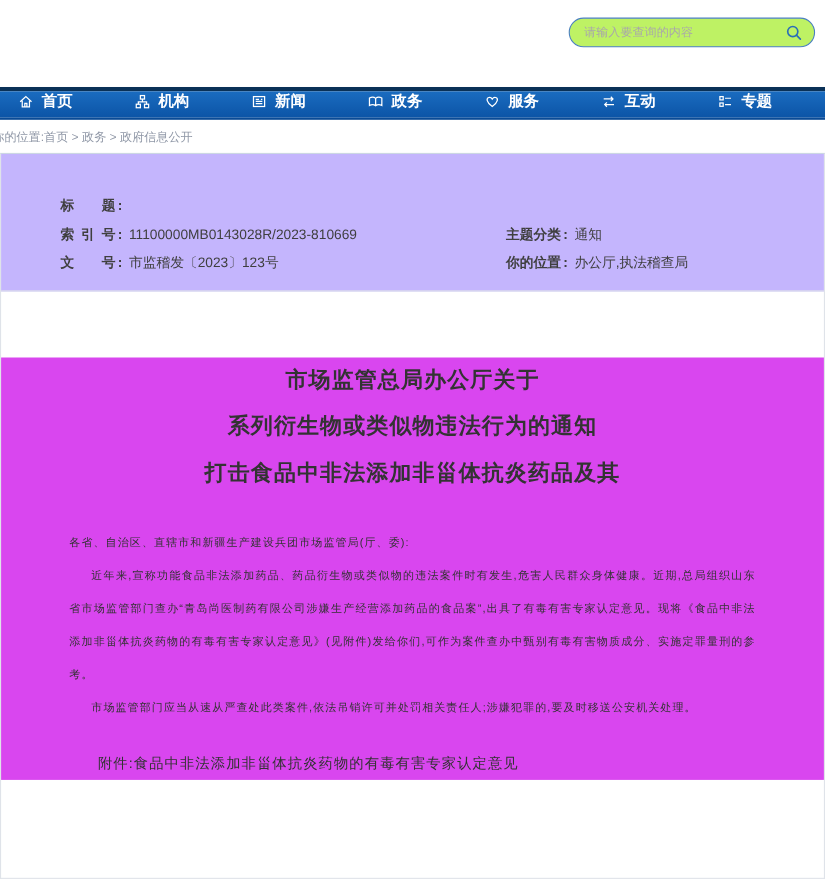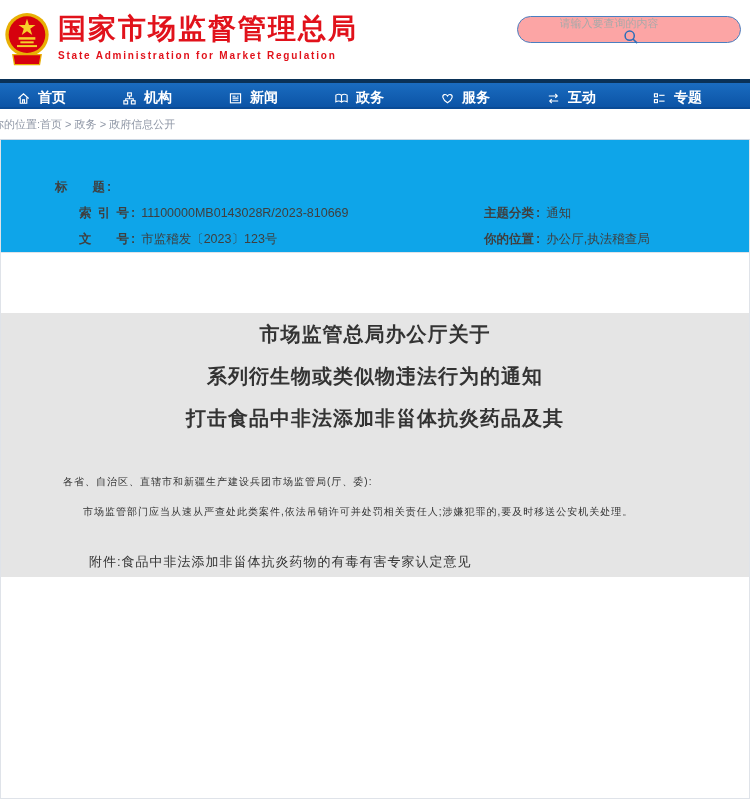--- a/index.html
+++ b/index.html
@@ -5,72 +5,57 @@
   * { margin:0; padding:0; box-sizing:border-box; }
   body { background:#ffffff; font-family:"Liberation Sans", sans-serif; }
   .page { position:relative; width:750px; height:801px; margin:0 auto; background:#fff; overflow:hidden; }
 
   
   .header { position:relative; height:79px; background:#fff; }
   .logo-link { position:absolute; left:2px; top:4px; display:flex; align-items:flex-start; cursor:pointer; }
   .emblem { width:50px; height:68px; margin-right:6px; }
   .site-title { color:#e1121b; font-size:28px; font-weight:bold; letter-spacing:2px; line-height:1; margin-top:11px; }
   .site-subtitle { color:#e1121b; font-size:10px; letter-spacing:1.8px; margin-top:7px; font-weight:bold; }
-  .search-box { position:absolute; right:9px; top:16px; width:224px; height:27px; border:1px solid #4a7fc1; border-radius:14px; display:flex; align-items:center; padding:0 10px 0 13px; background:#fca5a5;flex-direction:column; }
+  .search-box { position:absolute; right:9px; top:16px; width:224px; height:27px; border:1px solid #4a7fc1; border-radius:14px; display:flex; align-items:center; padding:0 10px 0 13px; background:#bef264; }
   .search-input { flex:1; border:none; outline:none; font-size:11px; color:#555; background:transparent; font-family:"Liberation Sans", sans-serif; }
   .search-input::placeholder { color:#a9a9a9; }
   .search-btn { width:16px; height:16px; cursor:pointer; flex:0 0 auto; }
 
   
   .nav-strip { height:4px; background:#0a3157; }
-  .navbar { height:26px; background:linear-gradient(#1a6cc0, #0c54a6); border-bottom:2px solid #0a4b96; display:flex; justify-content:space-between; align-items:flex-end; padding:16px 48px 0 16px; }
+  .navbar { height:26px; background:linear-gradient(#1a6cc0, #0c54a6); border-bottom:2px solid #0a4b96; display:flex; justify-content:space-between; align-items:flex-start; padding:0 48px 0 16px; }
   .nav-item { display:flex; align-items:center; gap:7px; color:#fff; font-size:14px; font-weight:bold; text-decoration:none; cursor:pointer; }
   .nav-item svg { display:block; }
 
   
   .breadcrumb-bar { height:30px; display:flex; align-items:center; background:#fff; overflow:hidden; }
   .breadcrumb-text { font-size:11px; color:#8f97a6; margin-left:-7px; white-space:nowrap; cursor:pointer; }
 
   
   .card { position:relative; height:660px; border:1px solid #dfe3e9; border-top-color:#ccd7e3; background:#fff; }
 
-  .meta { background:#0ea5e9; border-bottom:1px solid #dfe3e9; padding:34px 0 0 54px; font-size:12.5px; color:#3f3f3f; }
+  .meta { background:#c4b5fd; border-bottom:1px solid #dfe3e9; padding:34px 0 12px 54px; font-size:12.5px; color:#3f3f3f; }
   .meta-row { height:26px; line-height:26px; white-space:nowrap; display:flex; }
-  .m-cell-left { width:405px; flex:0 0 auto;margin-left:24px; }
+  .m-cell-left { width:405px; flex:0 0 auto; }
   .m-label { display:inline-block; width:50px; text-align:justify; text-align-last:justify; font-weight:bold; color:#3f3f3f; }
   .m-colon { font-weight:bold; margin:0 6px 0 2px; }
   .m-value { color:#3f3f3f; }
 
-  .doc { position:relative; background:#e5e5e5; }
+  .doc { position:relative; background:#d946ef; }
   .doc-title { margin-top:60px; text-align:center; font-size:20px; font-weight:bold; color:#333; line-height:42px; letter-spacing:1px; }
   .doc-body { margin:28px 62px 0 62px; font-size:10px; color:#333; line-height:30px; letter-spacing:1px; text-align:justify; }
   .doc-body p.indent { text-indent:2em; }
   .attachment { margin:20px 62px 0 62px; font-size:13px; color:#333; line-height:30px; letter-spacing:1px; text-indent:2em; cursor:pointer; }
 </style>
 </head>
 <body>
 
 <div class="page">
 
   <div class="header">
-    <div class="logo-link">
-      <svg class="emblem" viewBox="0 0 60 70">
-        <circle cx="30" cy="31" r="26" fill="#e8b004"></circle>
-        <circle cx="30" cy="31" r="22" fill="#d6010e"></circle>
-        <path d="M30 12 l2.4 7.4 7.8 0 -6.3 4.6 2.4 7.4 -6.3 -4.6 -6.3 4.6 2.4 -7.4 -6.3 -4.6 7.8 0 Z" fill="#f7cf2a"></path>
-        <rect x="20" y="34" width="20" height="3" fill="#f7cf2a"></rect>
-        <rect x="22" y="39" width="16" height="2.4" fill="#f7cf2a"></rect>
-        <rect x="18" y="43.5" width="24" height="2.4" fill="#f7cf2a"></rect>
-        <path d="M13 55 H47 L45 67 H15 Z" fill="#d6010e" stroke="#e8b004" stroke-width="1.6"></path>
-      </svg>
-      <div>
-        <div class="site-title">国家市场监督管理总局</div>
-        <div class="site-subtitle">State Administration for Market Regulation</div>
-      </div>
-    </div>
     <div class="search-box">
       <input class="search-input" type="text" placeholder="请输入要查询的内容" style="">
       <svg class="search-btn" viewBox="0 0 16 16">
         <circle cx="6.7" cy="6.7" r="4.6" fill="none" stroke="#2a6db8" stroke-width="1.5"></circle>
         <path d="M10.2 10.2 L13.6 13.6" stroke="#2a6db8" stroke-width="1.5" stroke-linecap="round"></path>
       </svg>
     </div>
   </div>
 
   <div class="nav-strip"></div>
@@ -148,19 +133,20 @@
     </div>
 
     <div class="doc">
       <div class="doc-title">
         <div>市场监管总局办公厅关于</div>
         <div>系列衍生物或类似物违法行为的通知</div>
         <div>打击食品中非法添加非甾体抗炎药品及其</div>
       </div>
       <div class="doc-body">
         <p>各省、自治区、直辖市和新疆生产建设兵团市场监管局(厅、委):</p>
+        <p class="indent">近年来,宣称功能食品非法添加药品、药品衍生物或类似物的违法案件时有发生,危害人民群众身体健康。近期,总局组织山东省市场监管部门查办“青岛尚医制药有限公司涉嫌生产经营添加药品的食品案”,出具了有毒有害专家认定意见。现将《食品中非法添加非甾体抗炎药物的有毒有害专家认定意见》(见附件)发给你们,可作为案件查办中甄别有毒有害物质成分、实施定罪量刑的参考。</p>
         <p class="indent">市场监管部门应当从速从严查处此类案件,依法吊销许可并处罚相关责任人;涉嫌犯罪的,要及时移送公安机关处理。</p>
       </div>
       <div class="attachment">附件:食品中非法添加非甾体抗炎药物的有毒有害专家认定意见</div>
     </div>
 
   </div>
 </div>
 
 </body></html>

